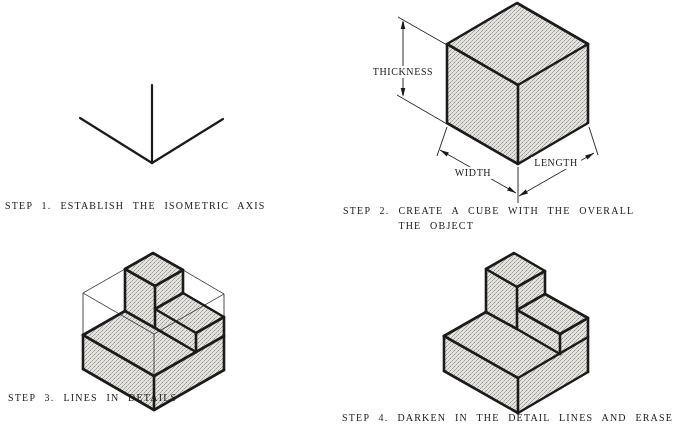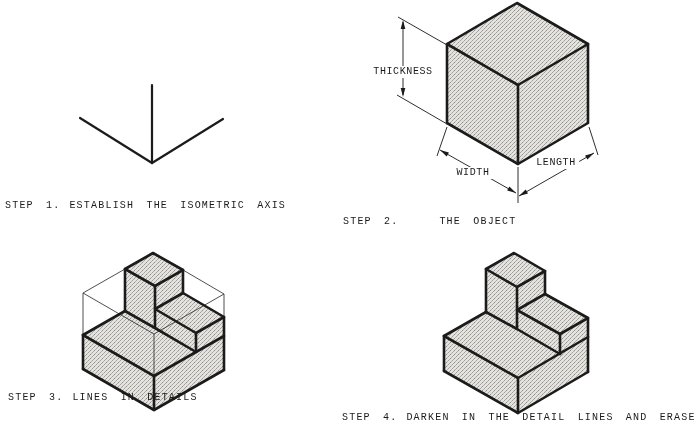--- a/index.html
+++ b/index.html
@@ -1,20 +1,20 @@
 <!DOCTYPE html>
 <html><head>
 <meta charset="utf-8">
 <style>
   html,body{margin:0;padding:0;background:#ffffff;}
   #page{
     position:relative;
     width:700px;height:447px;
     background:#ffffff;
-    font-family:Liberation Mono, monospace;
+    font-family:Liberation Serif, serif;
     overflow:hidden;
   }
   #figures{position:absolute;left:0;top:0;}
   .caption{
     position:absolute;
     display:flex;
     align-items:flex-start;
     font-size:10px;
     line-height:15px;
     letter-spacing:1.2px;
@@ -163,23 +163,24 @@
   <div class="dimlabel" style="left:473px;top:167px;">WIDTH</div>
   <div class="dimlabel" style="left:556px;top:157px;">LENGTH</div>
 
   <div class="caption" style="left:5px;top:198px;">
     <span class="step-label">STEP 1.</span>
     <span class="cap-lines">
       <div>ESTABLISH THE ISOMETRIC AXIS</div>
     </span>
   </div>
 
-  <div class="caption" style="left:343px;top:214px;gap:32px;">
+  <div class="caption" style="left:343px;top:203px;">
     <span class="step-label">STEP 2.</span>
     <span class="cap-lines">
+      <div>CREATE A CUBE WITH THE OVERALL</div>
       <div>THE OBJECT</div>
     </span>
   </div>
 
   <div class="caption" style="left:8px;top:390px;">
     <span class="step-label">STEP 3.</span>
     <span class="cap-lines">
       <div>LINES IN DETAILS</div>
     </span>
   </div>

